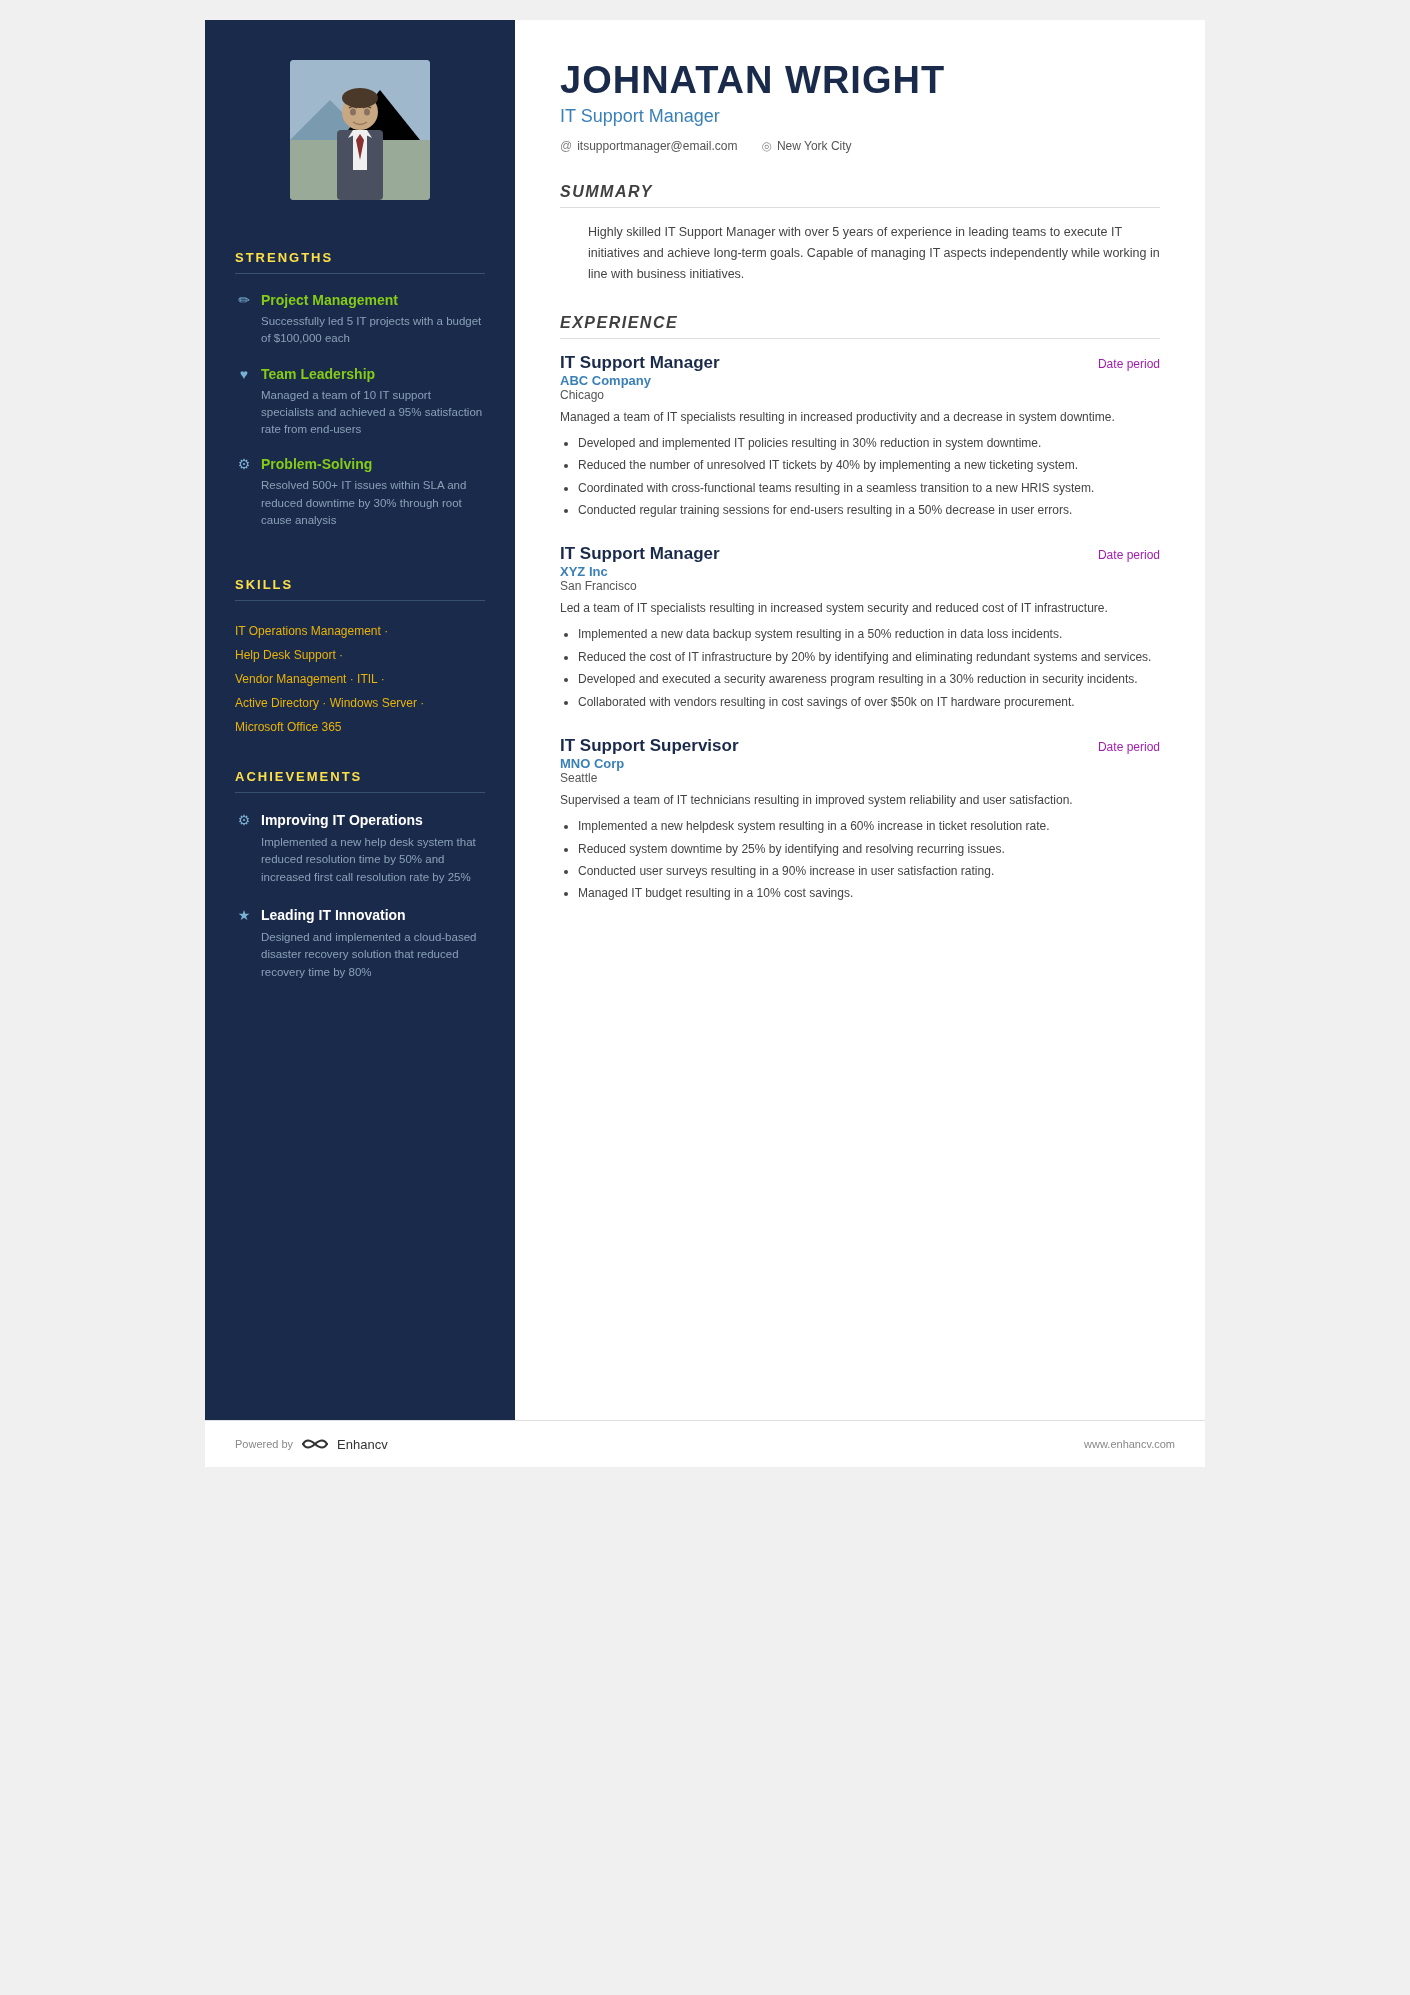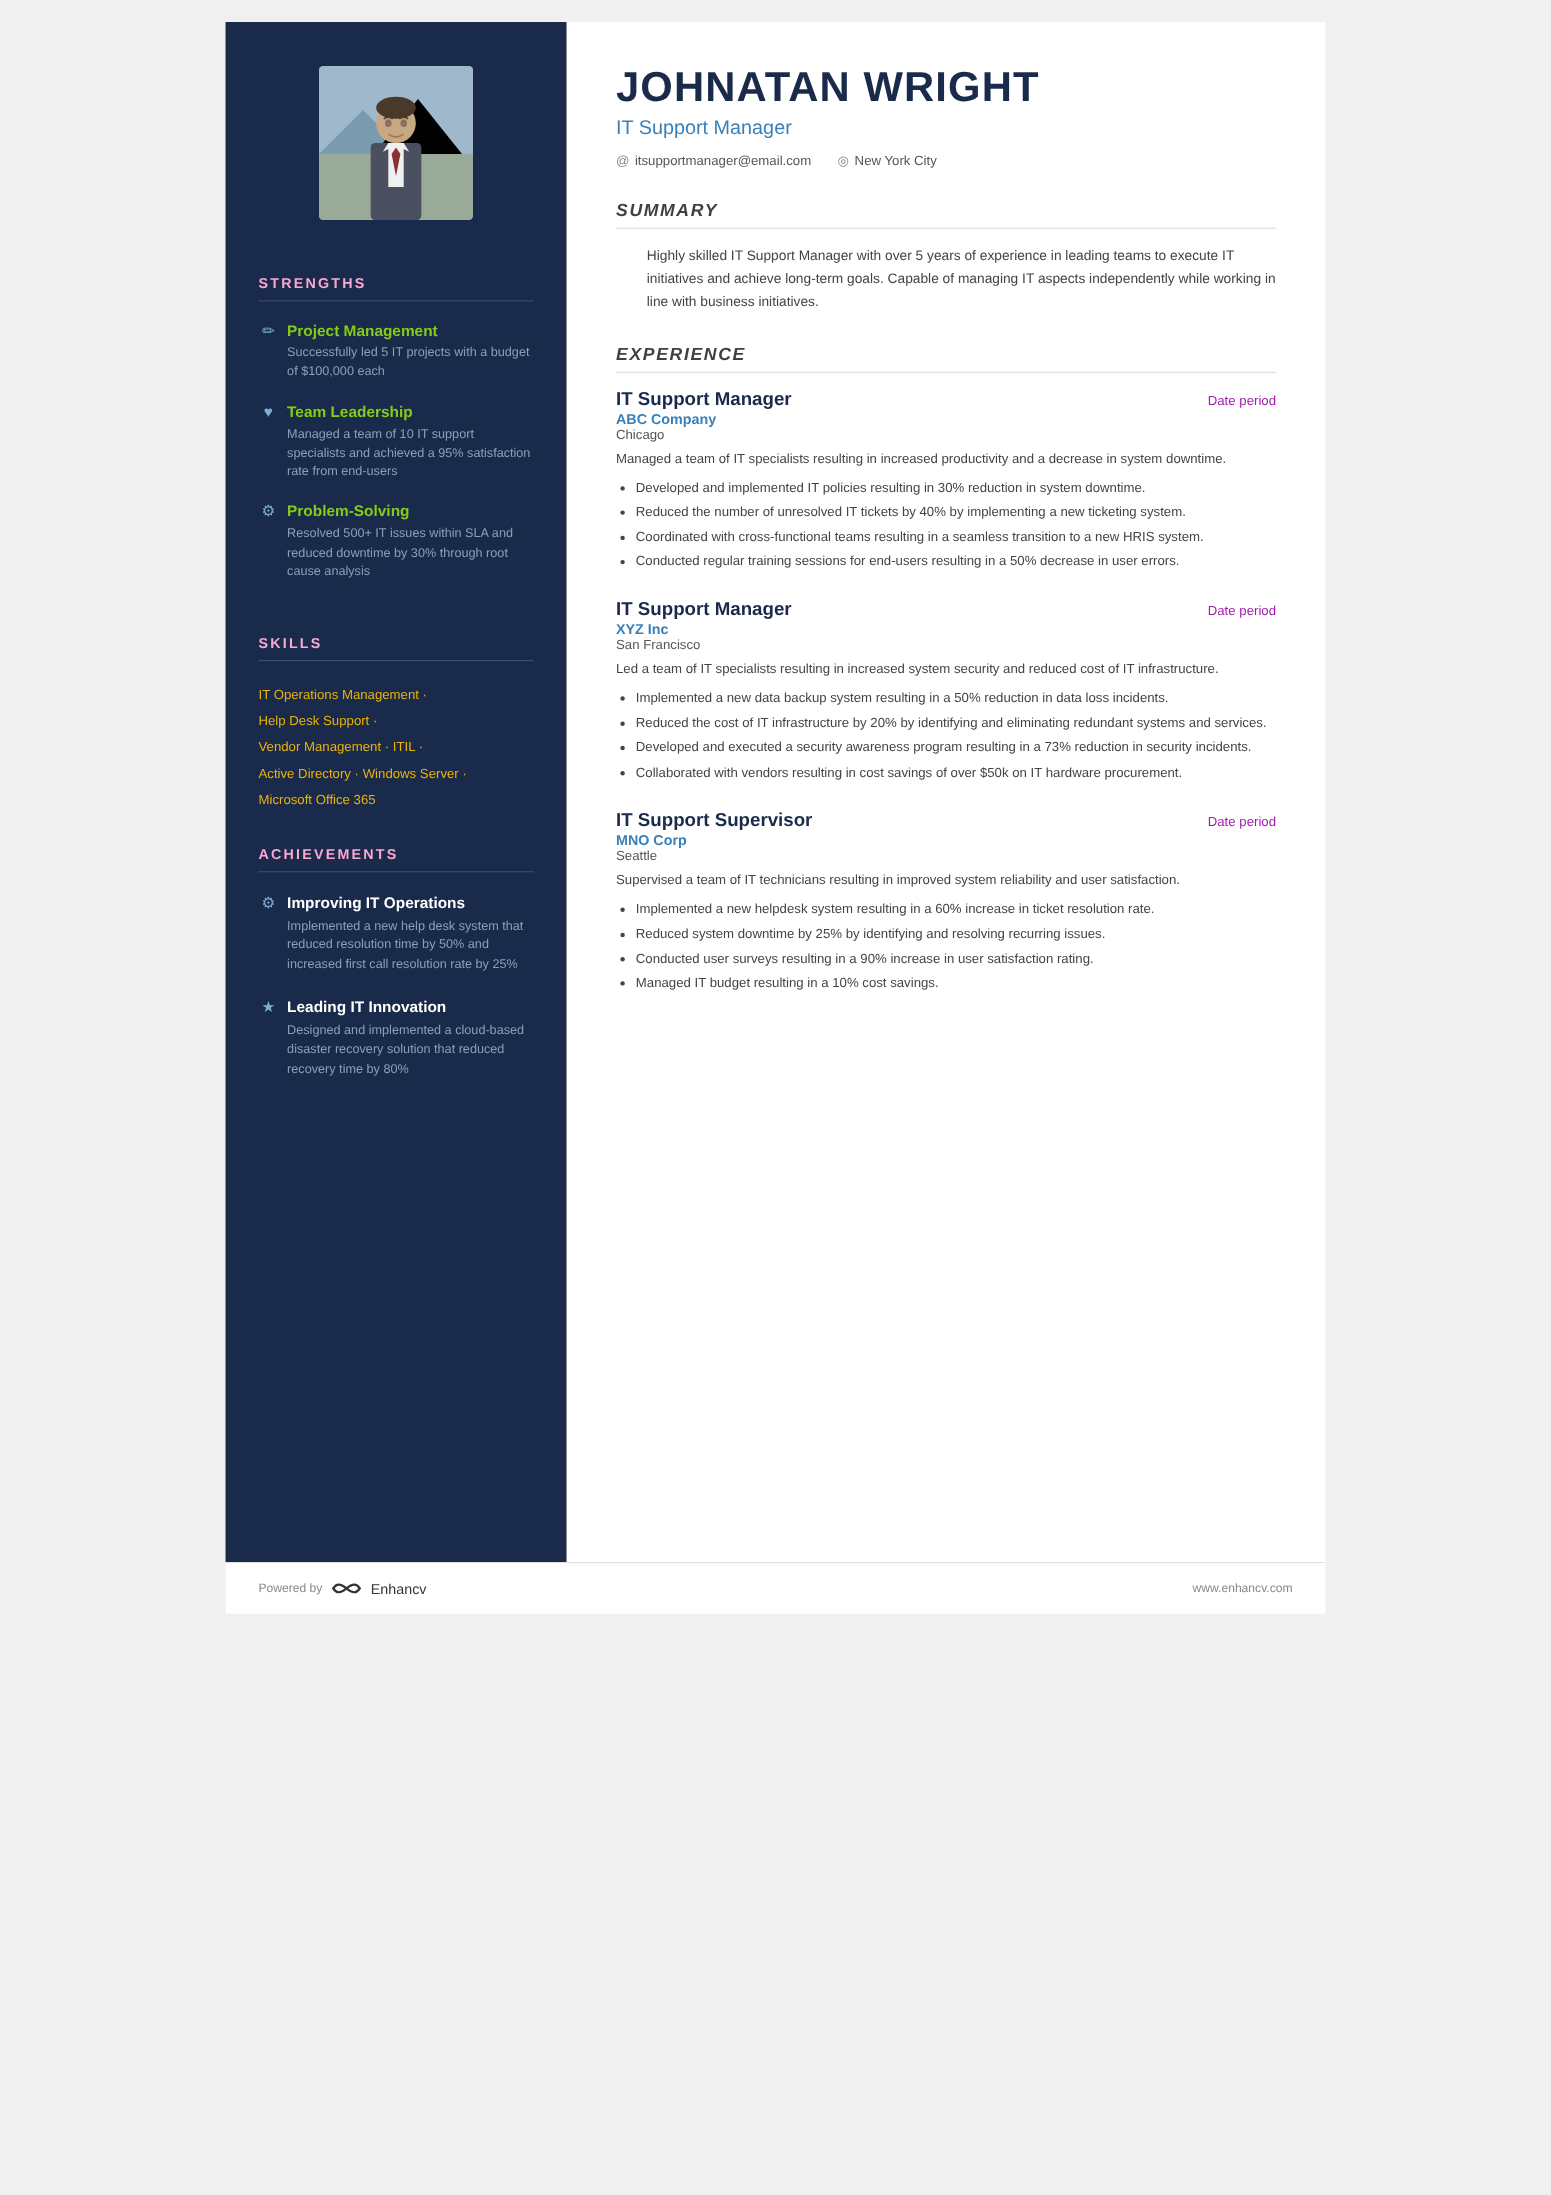--- a/index.html
+++ b/index.html
@@ -45,21 +45,21 @@
       width: 140px;
       height: 140px;
     }
     .sidebar-section {
       padding: 20px 30px 10px 30px;
     }
     .sidebar-section-title {
       font-size: 13px;
       font-weight: 700;
       letter-spacing: 2px;
-      color: #f9a8d4;
+      color: #fde047;
       text-transform: uppercase;
       border-bottom: 1.5px solid #3a5070;
       padding-bottom: 8px;
       margin-bottom: 18px;
     }
     .strength-item {
       margin-bottom: 18px;
     }
     .strength-header {
       display: flex;
@@ -394,21 +394,21 @@
           <span class="exp-date">Date period</span>
         </div>
         <div class="exp-subrow">
           <span class="exp-company">XYZ Inc</span>
           <span class="exp-location">San Francisco</span>
         </div>
         <p class="exp-desc">Led a team of IT specialists resulting in increased system security and reduced cost of IT infrastructure.</p>
         <ul class="exp-bullets">
           <li>Implemented a new data backup system resulting in a 50% reduction in data loss incidents.</li>
           <li>Reduced the cost of IT infrastructure by 20% by identifying and eliminating redundant systems and services.</li>
-          <li>Developed and executed a security awareness program resulting in a 73% reduction in security incidents.</li>
+          <li>Developed and executed a security awareness program resulting in a 30% reduction in security incidents.</li>
           <li>Collaborated with vendors resulting in cost savings of over $50k on IT hardware procurement.</li>
         </ul>
       </div>
 
       <div class="exp-entry">
         <div class="exp-header">
           <span class="exp-role">IT Support Supervisor</span>
           <span class="exp-date">Date period</span>
         </div>
         <div class="exp-subrow">

